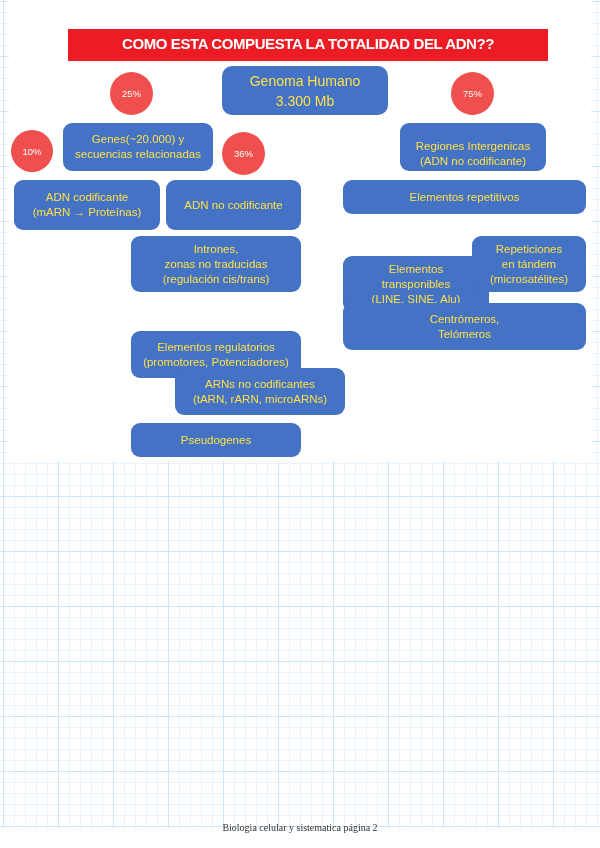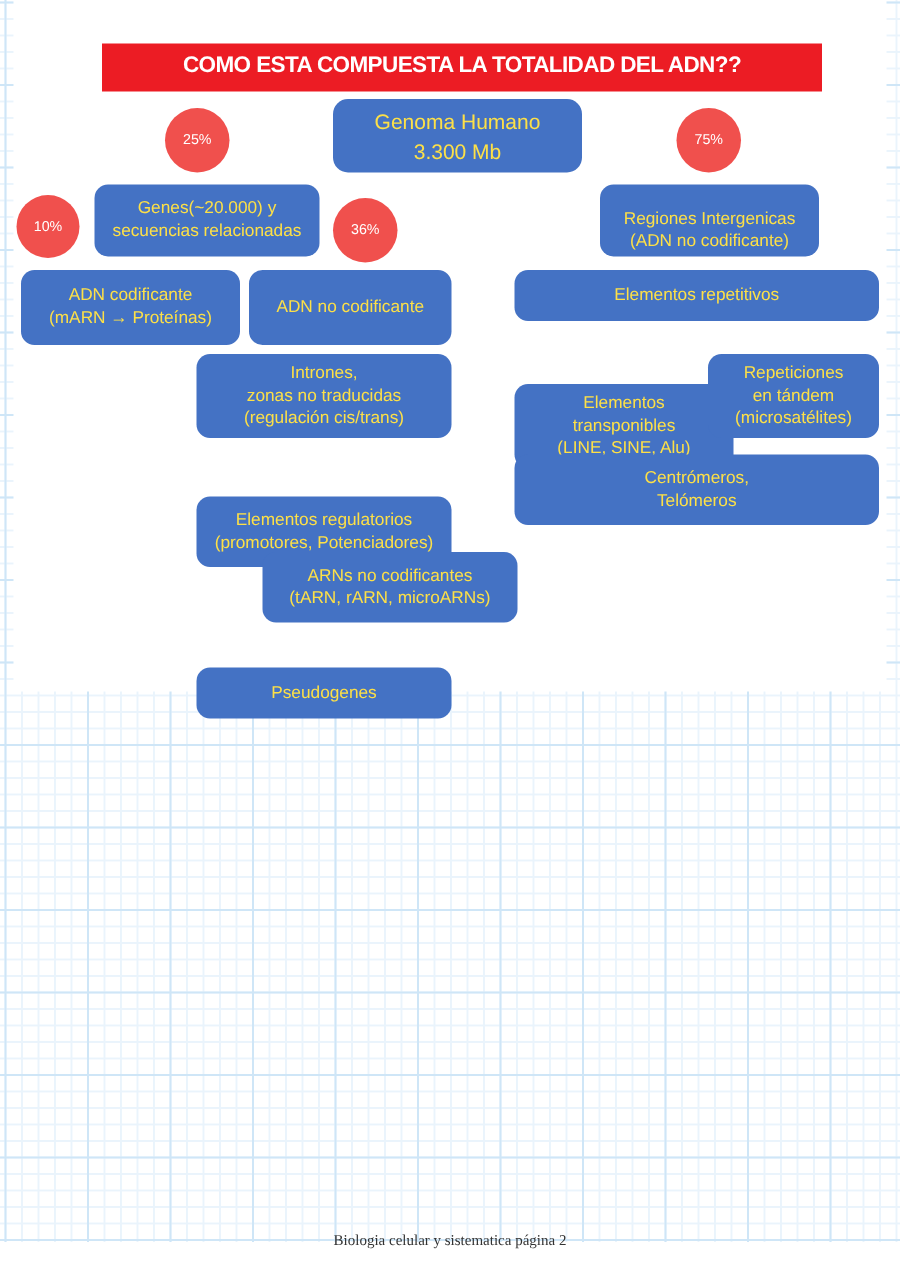--- a/index.html
+++ b/index.html
@@ -214,21 +214,21 @@
       </div>
     </div>
 
     <div class="node" style="left:131px; top:368px; width:170px; height:47px;margin-left:44px;">
       <div class="lines">
         <span>ARNs no codificantes</span>
         <span>(tARN, rARN, microARNs)</span>
       </div>
     </div>
 
-    <div class="node" style="left:131px; top:423px; width:170px; height:34px;margin-top:22px;">
+    <div class="node" style="left:131px; top:423px; width:170px; height:34px;">
       <div class="lines">
         <span>Pseudogenes</span>
       </div>
     </div>
 
   </div>
 
   <div id="footer">Biologia celular y sistematica página 2</div>
 
 </div>

